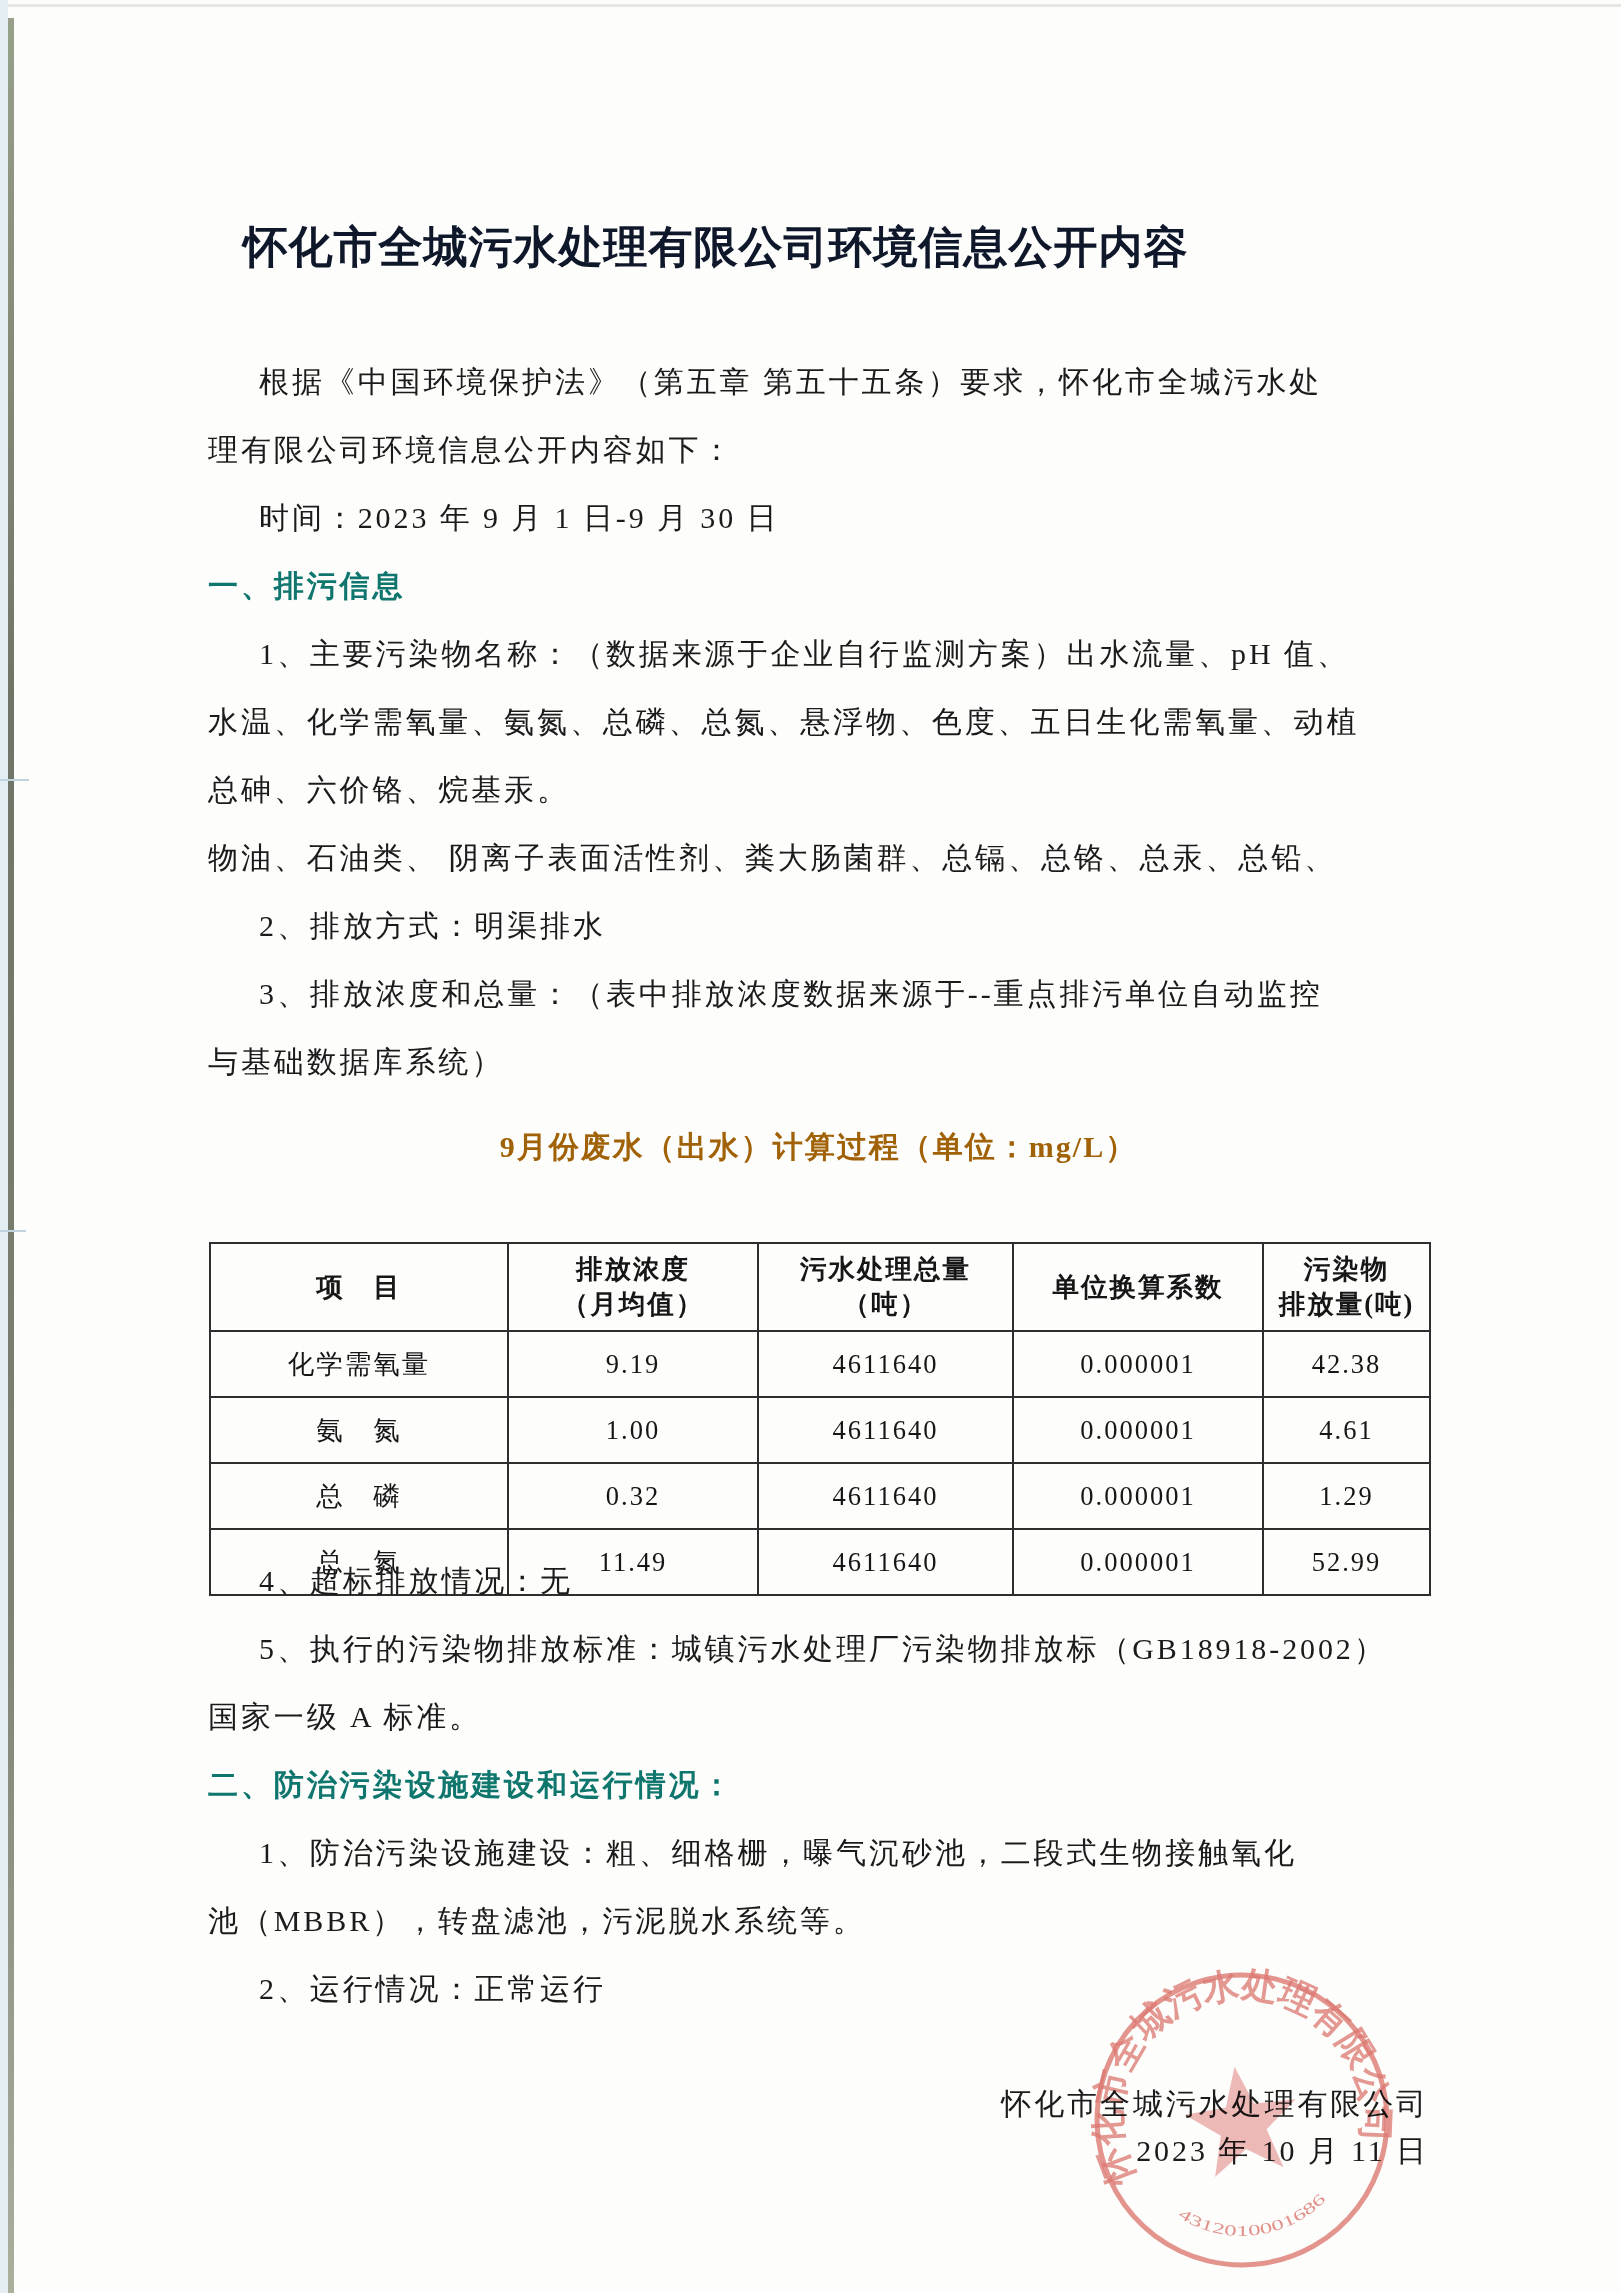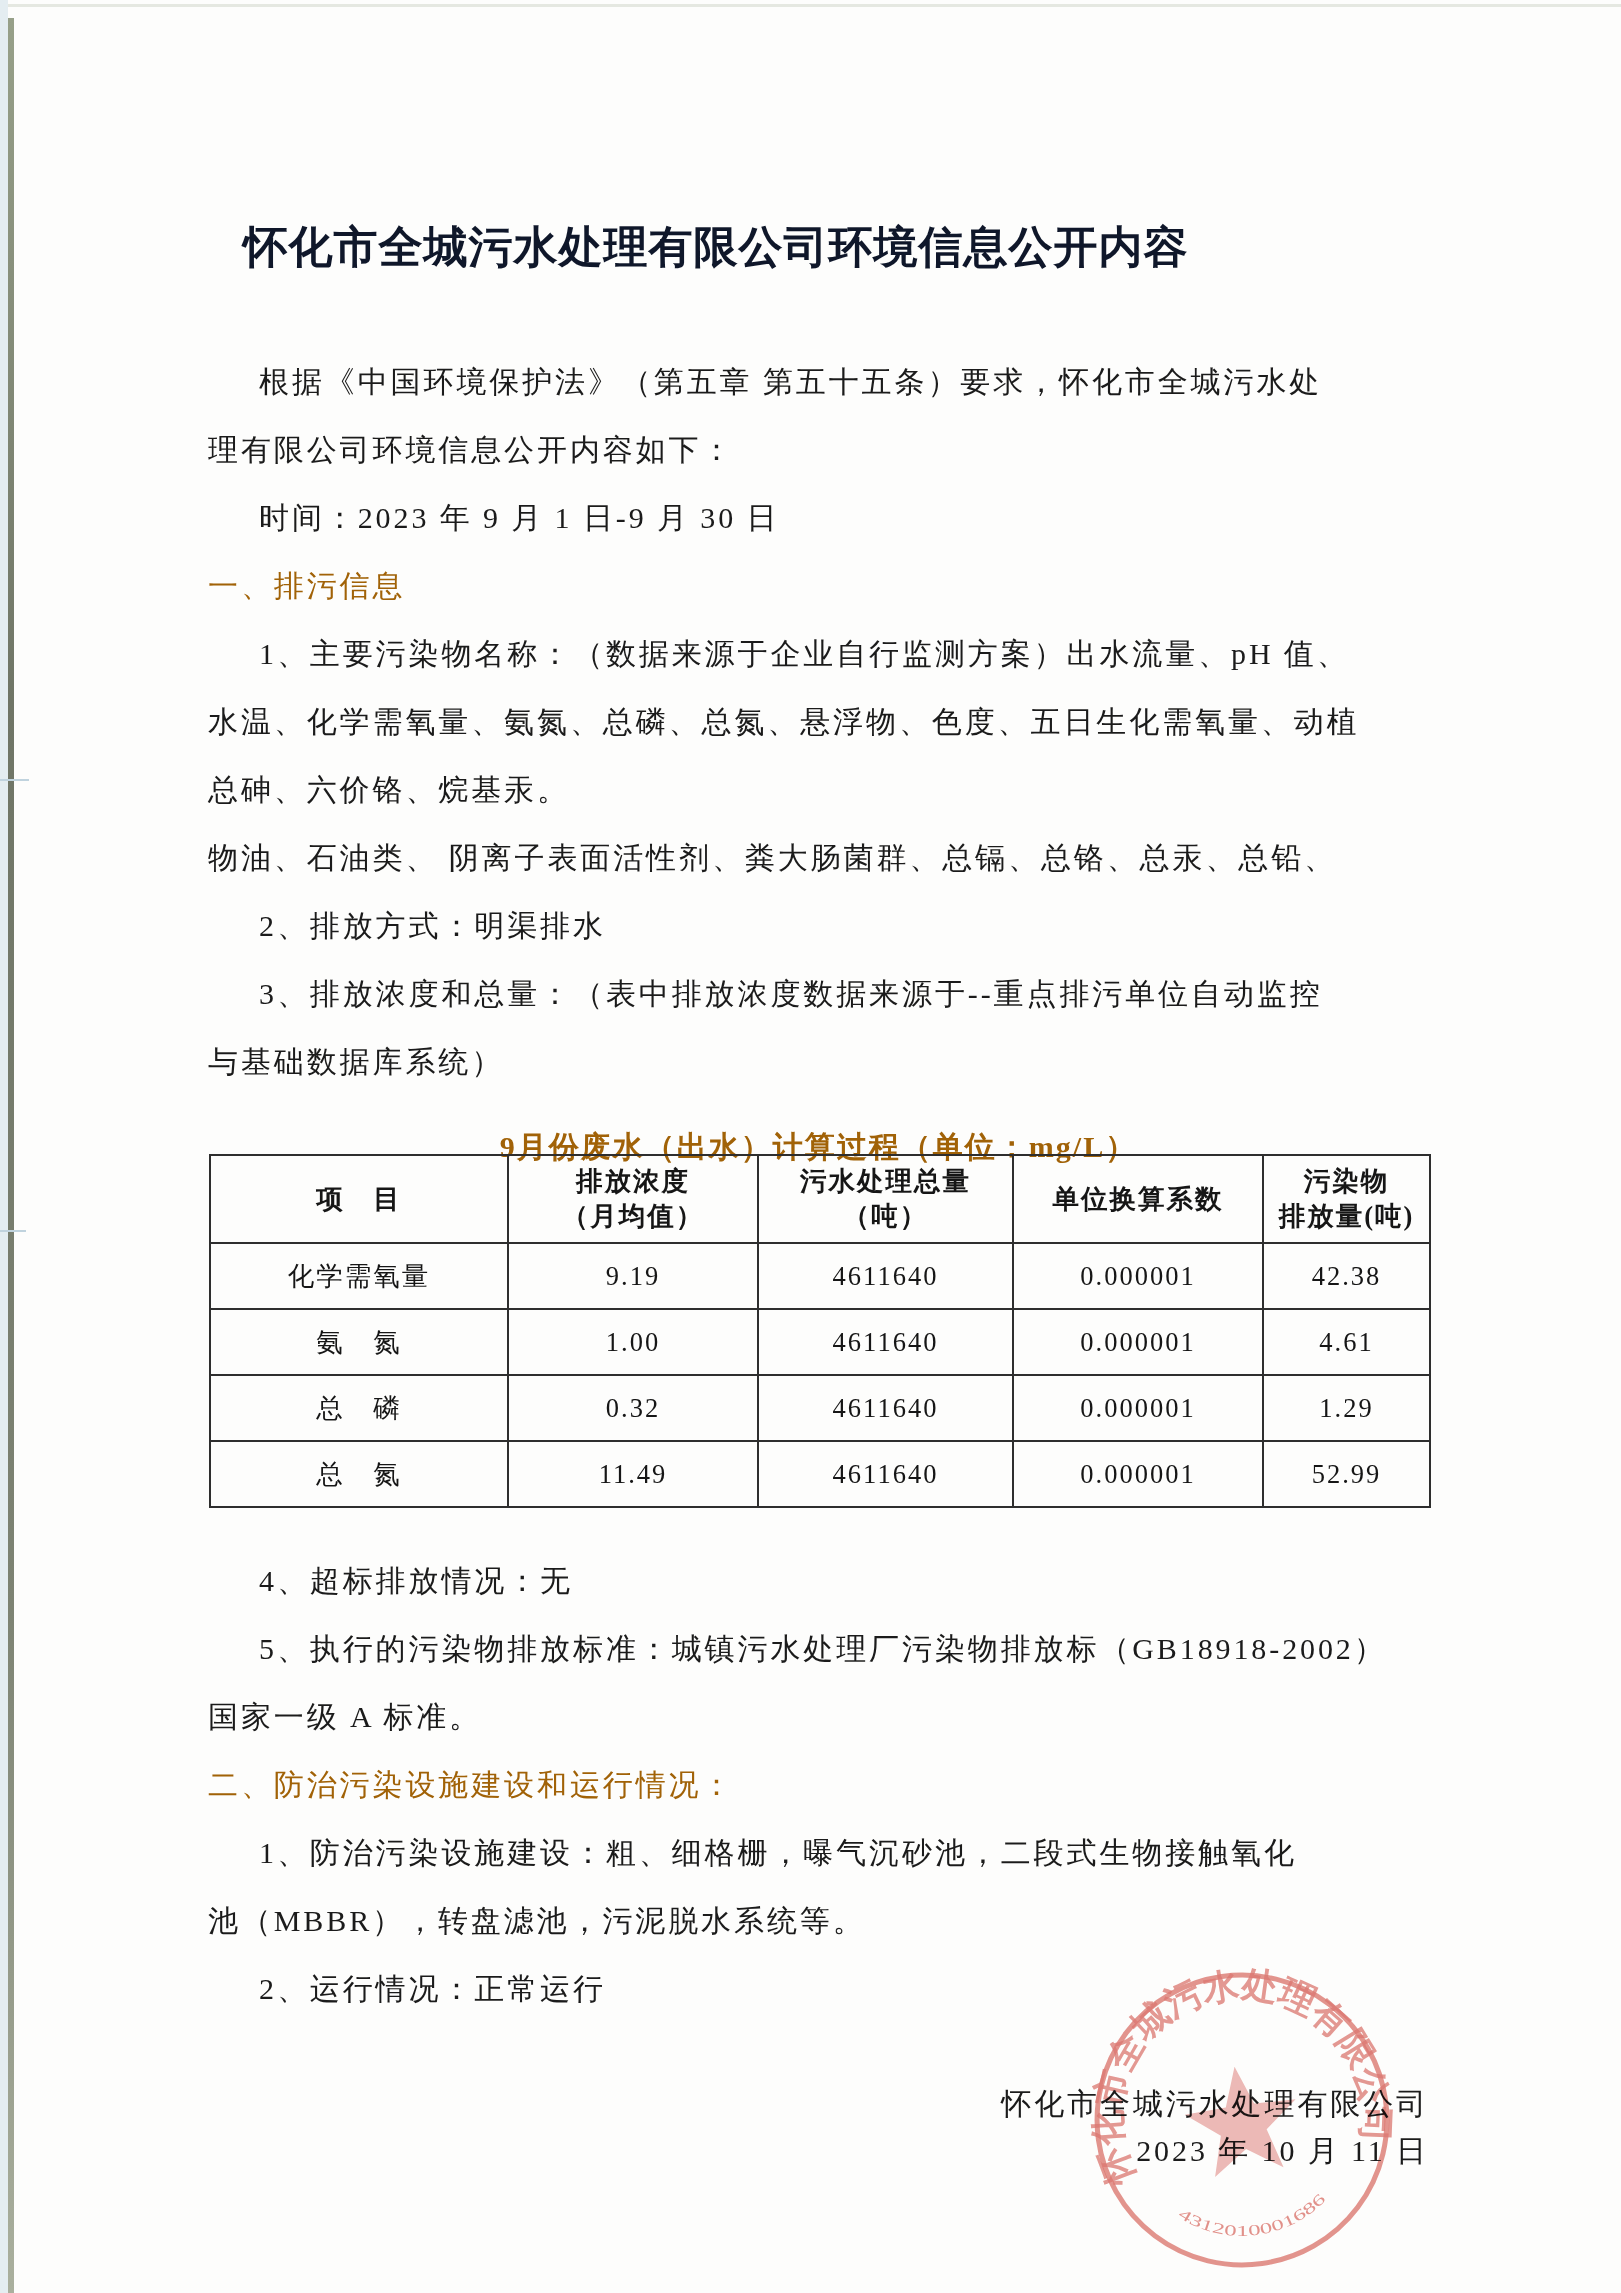--- a/index.html
+++ b/index.html
@@ -23,28 +23,28 @@
 
   .title{
     position:absolute;left:221px;top:218px;width:990px;
     text-align:center;font-size:44px;font-weight:bold;letter-spacing:1px;color:#0f172a;
   }
   .body-block{position:absolute;left:208px;width:1225px;font-size:30px;letter-spacing:2.9px;color:#1b1b1b;}
   .block-a{top:348px;}
   .block-b{top:1547px;}
   .line{height:68px;display:flex;align-items:center;white-space:nowrap;}
   .indent{padding-left:51px;}
-  .bold{font-weight:normal;color:#a16207;}
+  .bold{font-weight:bold;color:#0f766e;}
 
   .table-caption{
     position:absolute;left:209px;top:1127px;width:1219px;height:49px;
     text-align:center;font-size:30px;font-weight:bold;letter-spacing:2px;color:#a16207;
   }
   table.calc{
-    position:absolute;left:209px;top:1154px;
+    position:absolute;left:209px;top:1242px;
     border-collapse:collapse;table-layout:fixed;width:1219px;
   }
   table.calc th,table.calc td{
     border:2px solid #2e2e2e;text-align:center;vertical-align:middle;
     font-size:26.5px;letter-spacing:2px;color:#161616;white-space:pre-line;
   }
   table.calc{border:2.9px solid #2a2a2a;}
   table.calc thead tr{height:88px;}
   table.calc tbody tr{height:66px;margin-top:13px;}
   table.calc th{font-weight:600;line-height:35px;}

